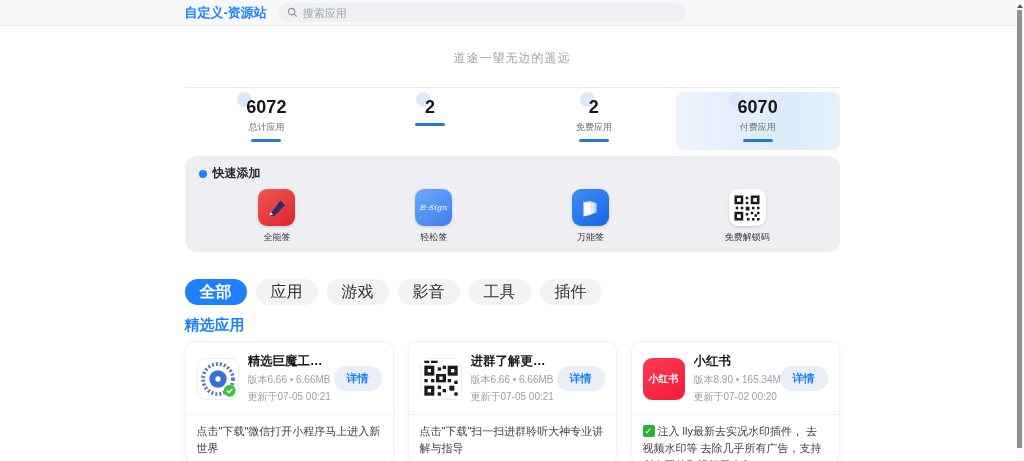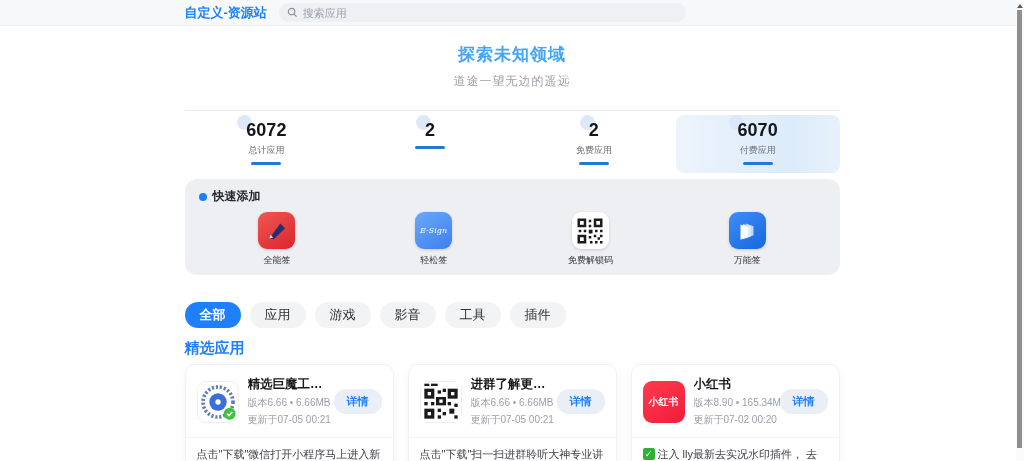--- a/index.html
+++ b/index.html
@@ -47,21 +47,21 @@
   .qicon.esign { background:linear-gradient(145deg,#6aa9f8,#3f7ef0); color:#fff;
     font-family:"DejaVu Serif",serif; font-style:italic; font-size:8px; }
   .qicon.pen { background:linear-gradient(145deg,#f2574f,#d8262e); }
   .qicon.cube { background:linear-gradient(145deg,#3f8df5,#1667e0); }
   .qicon.qr { background:#fff; }
   .quick-label { font-size:9px; color:#33353a; margin-top:5px; }
 
   
   .filters { margin-top:27px; display:flex; gap:9px; }
   .pill { height:26px; padding:0 15px; display:flex; align-items:center; border-radius:13px;
-    background:#f2f3f5; font-size:13px; color:#323233; cursor:pointer; }
+    background:#f2f3f5; font-size:16px; color:#323233; cursor:pointer; }
   .pill.active { background:#1e80ff; color:#fff; font-weight:bold; }
 
   
   .featured-title { margin-top:11px; font-size:15px; font-weight:bold; color:#1e80ff; }
   .cards { margin-top:6px; display:grid; grid-template-columns:repeat(3,1fr); gap:14px; }
   .card { border:1px solid #f0f1f4; border-radius:10px; background:#fff; height:123px;
     box-shadow:0 3px 8px rgba(100,110,130,.07); overflow:hidden; cursor:pointer; }
   .card-head { display:flex; align-items:center; padding:11px 11px 10px; gap:9px; }
   .appicon { width:42px; height:42px; border-radius:9px; flex:0 0 auto; position:relative;
     display:flex; align-items:center; justify-content:center; overflow:visible; }
@@ -99,21 +99,20 @@
       <svg width="11" height="11" viewBox="0 0 24 24" fill="none" stroke="#8a9099" stroke-width="2.6">
           <circle cx="10" cy="10" r="7"></circle>
           <line x1="15.5" y1="15.5" x2="21" y2="21"></line>
         </svg>
       <input type="text" placeholder="搜索应用" style="">
     </div>
   </div>
 </div>
 
 <div class="hero">
-  <div class="hero-title">探索未知领域</div>
   <div class="hero-sub">道途一望无边的遥远</div>
 </div>
 
 <div class="wrap">
 
   <div class="stats">
     <div class="stat">
       <div class="stat-num">6072</div>
       <div class="stat-label">总计应用</div>
       <div class="stat-bar"></div>
@@ -145,20 +144,30 @@
           <svg width="26" height="26" viewBox="0 0 24 24">
               <path d="M5 19 L15 5 L19.5 9.5 L9 19.5 Z" fill="#2b2d6e"></path>
               <path d="M5 19 l3.4-1 -2.3-2.3 z" fill="#ffffff"></path>
             </svg>
         </div>
         <div class="quick-label">全能签</div>
       </div>
       <div class="quick-item">
         <div class="qicon esign">E-Sign</div>
         <div class="quick-label">轻松签</div>
+      </div>
+      <div class="quick-item">
+        <div class="qicon cube">
+          <svg width="26" height="26" viewBox="0 0 24 24">
+            <polygon points="11,5 18,7.5 18,16 11,19" fill="#bcd8ff"></polygon>
+            <polygon points="8.5,5.5 15.5,8 15.5,16.5 8.5,19.5" fill="#dcebff"></polygon>
+            <polygon points="6,6 13,8.5 13,17 6,20" fill="#ffffff"></polygon>
+          </svg>
+        </div>
+        <div class="quick-label">万能签</div>
       </div>
       <div class="quick-item">
         <div class="qicon qr">
           <svg width="30" height="30" viewBox="0 0 24 24">
             <rect width="24" height="24" fill="#fff"></rect>
             <g fill="#1b1b1b">
               <rect x="2" y="2" width="7" height="7"></rect>
                 <rect x="15" y="2" width="7" height="7"></rect>
                 <rect x="2" y="15" width="7" height="7"></rect>
               <rect x="4" y="4" width="3" height="3" fill="#fff"></rect>
@@ -175,30 +184,20 @@
                 <rect x="15" y="15" width="2" height="2"></rect>
               <rect x="18" y="17" width="2" height="2"></rect>
                 <rect x="12" y="20" width="2" height="2"></rect>
               <rect x="16" y="20" width="2" height="2"></rect>
                 <rect x="20" y="15" width="2" height="2"></rect>
                 <rect x="20" y="20" width="2" height="2"></rect>
             </g>
           </svg>
         </div>
         <div class="quick-label">免费解锁码</div>
-      </div>
-      <div class="quick-item">
-        <div class="qicon cube">
-          <svg width="26" height="26" viewBox="0 0 24 24">
-            <polygon points="11,5 18,7.5 18,16 11,19" fill="#bcd8ff"></polygon>
-            <polygon points="8.5,5.5 15.5,8 15.5,16.5 8.5,19.5" fill="#dcebff"></polygon>
-            <polygon points="6,6 13,8.5 13,17 6,20" fill="#ffffff"></polygon>
-          </svg>
-        </div>
-        <div class="quick-label">万能签</div>
       </div>
     </div>
   </div>
 
   <div class="filters">
     <div class="pill active">全部</div>
     <div class="pill">应用</div>
     <div class="pill">游戏</div>
     <div class="pill">影音</div>
     <div class="pill">工具</div>

